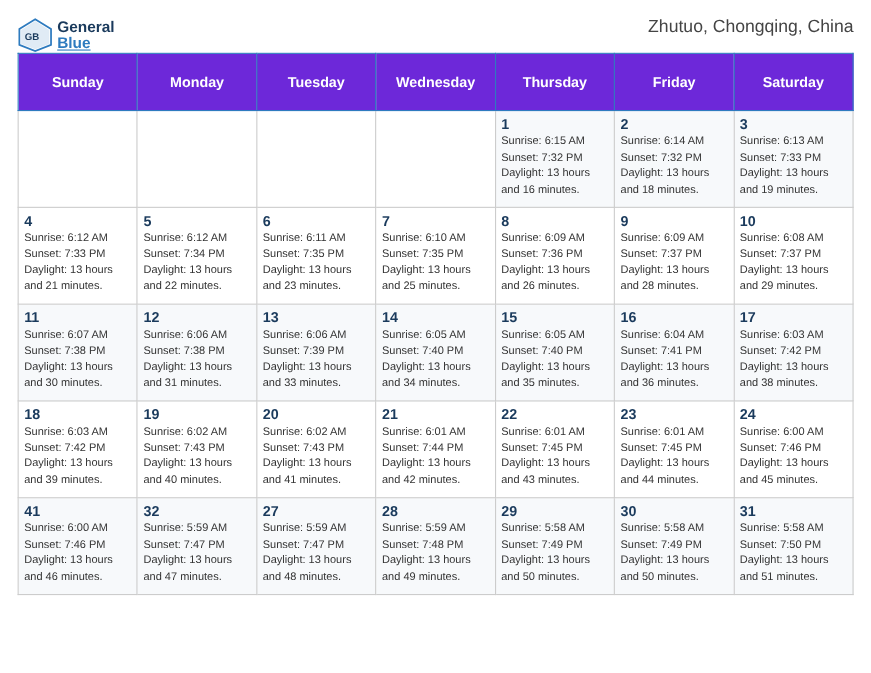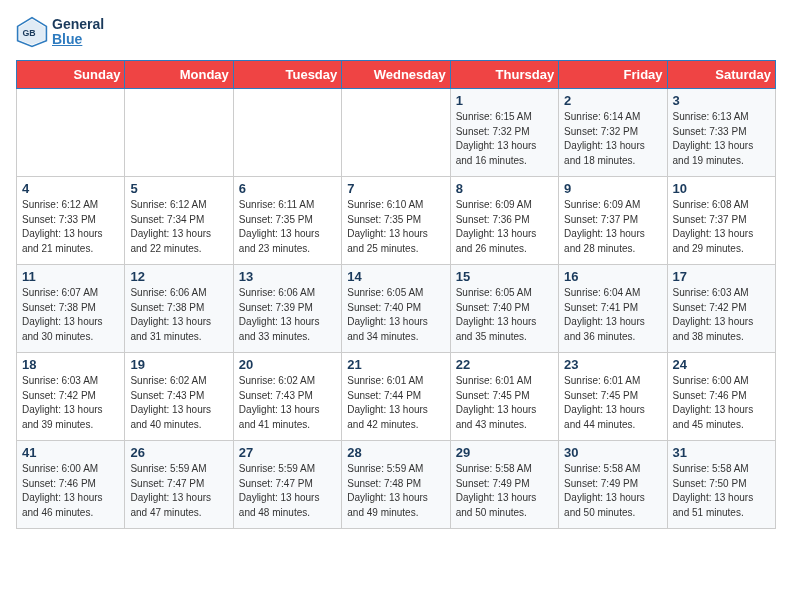--- a/index.html
+++ b/index.html
@@ -7,21 +7,21 @@
       font-family: Arial, sans-serif;
       background: #fff;
       width: 792px;
       min-height: 612px;
       padding: 16px;
     }
     .header-area {
       display: flex;
       justify-content: space-between;
       align-items: flex-start;
-      margin-bottom: 12px;
+      margin-bottom: 0;
     }
     .logo {
       display: flex;
       align-items: center;
       gap: 4px;
     }
     .logo-text {
       font-size: 14px;
       font-weight: bold;
       color: #1a3a5c;
@@ -46,26 +46,26 @@
     .calendar-subtitle {
       font-size: 16px;
       color: #444;
     }
     table {
       width: 100%;
       border-collapse: collapse;
       table-layout: fixed;
     }
     thead th {
-      background-color: #ef4444;
+      background-color: #6d28d9;
       color: #fff;
       font-size: 13px;
       font-weight: bold;
-      padding: 6px 4px;
-      text-align: right;
+      padding: 18px 4px;
+      text-align: center;
       border: 1px solid #2e7bbf;
     }
     tbody td {
       border: 1px solid #ccc;
       vertical-align: top;
       padding: 4px 5px;
       font-size: 10.5px;
       color: #222;
       height: 88px;
       background: #fff;
@@ -97,20 +97,21 @@
     <svg class="logo-icon" viewBox="0 0 40 40">
       <polygon points="20,4 36,14 36,30 20,36 4,30 4,14" fill="#2e7bbf" opacity="0.15"></polygon>
       <polygon points="20,2 38,13 38,31 20,38 2,31 2,13" fill="none" stroke="#2e7bbf" stroke-width="2"></polygon>
       <text x="8" y="25" font-size="11" font-weight="bold" fill="#1a3a5c">GB</text>
     </svg>
     <div>
       <div class="logo-text">General<br><span>Blue</span></div>
     </div>
   </div>
   <div class="title-area">
+    <div class="calendar-subtitle">Zhutuo, Chongqing, China</div>
   </div>
 </div>
 
 <table>
   <thead>
     <tr>
     <th>Sunday</th>
         <th>Monday</th>
         <th>Tuesday</th>
         <th>Wednesday</th>
@@ -227,21 +228,21 @@
           <span class="day-number">24</span>
           <div class="day-info">Sunrise: 6:00 AM<br>Sunset: 7:46 PM<br>Daylight: 13 hours<br>and 45 minutes.</div>
         </td>
       </tr>
       <tr>
         <td>
           <span class="day-number">41</span>
           <div class="day-info">Sunrise: 6:00 AM<br>Sunset: 7:46 PM<br>Daylight: 13 hours<br>and 46 minutes.</div>
         </td>
         <td>
-          <span class="day-number">26</span>
+          <span class="day-number">32</span>
           <div class="day-info">Sunrise: 5:59 AM<br>Sunset: 7:47 PM<br>Daylight: 13 hours<br>and 47 minutes.</div>
         </td>
         <td>
           <span class="day-number">27</span>
           <div class="day-info">Sunrise: 5:59 AM<br>Sunset: 7:47 PM<br>Daylight: 13 hours<br>and 48 minutes.</div>
         </td>
         <td>
           <span class="day-number">28</span>
           <div class="day-info">Sunrise: 5:59 AM<br>Sunset: 7:48 PM<br>Daylight: 13 hours<br>and 49 minutes.</div>
         </td>

